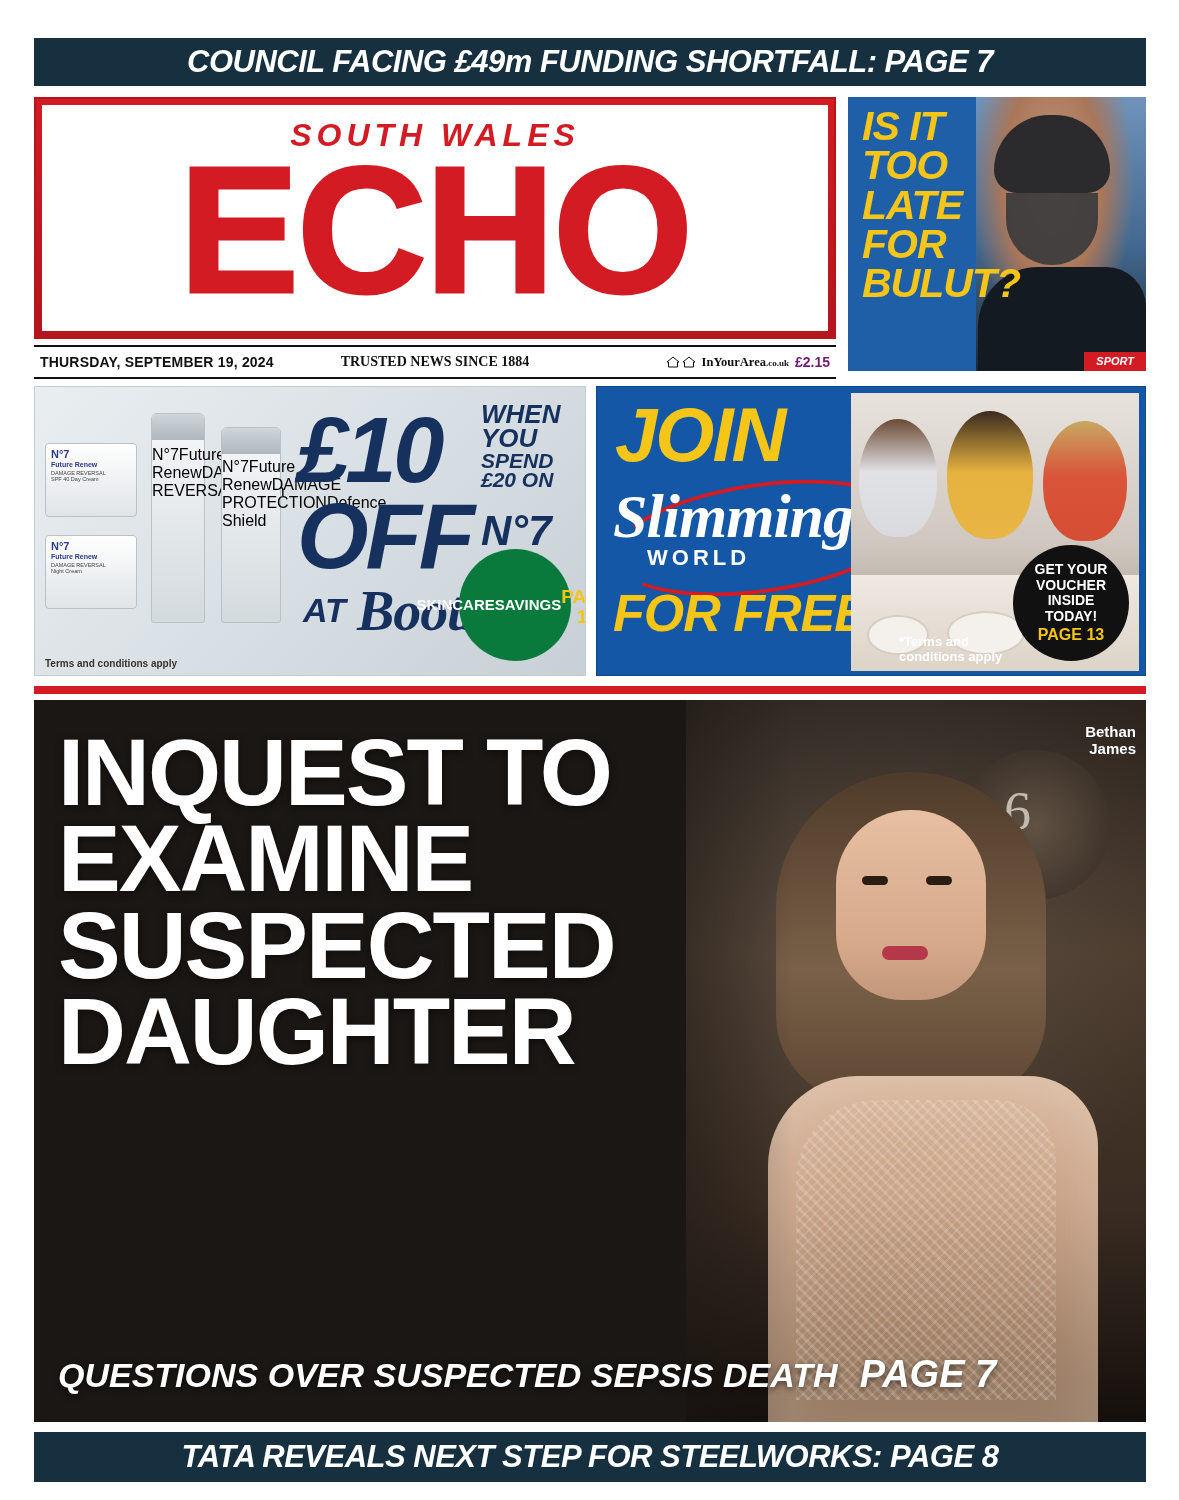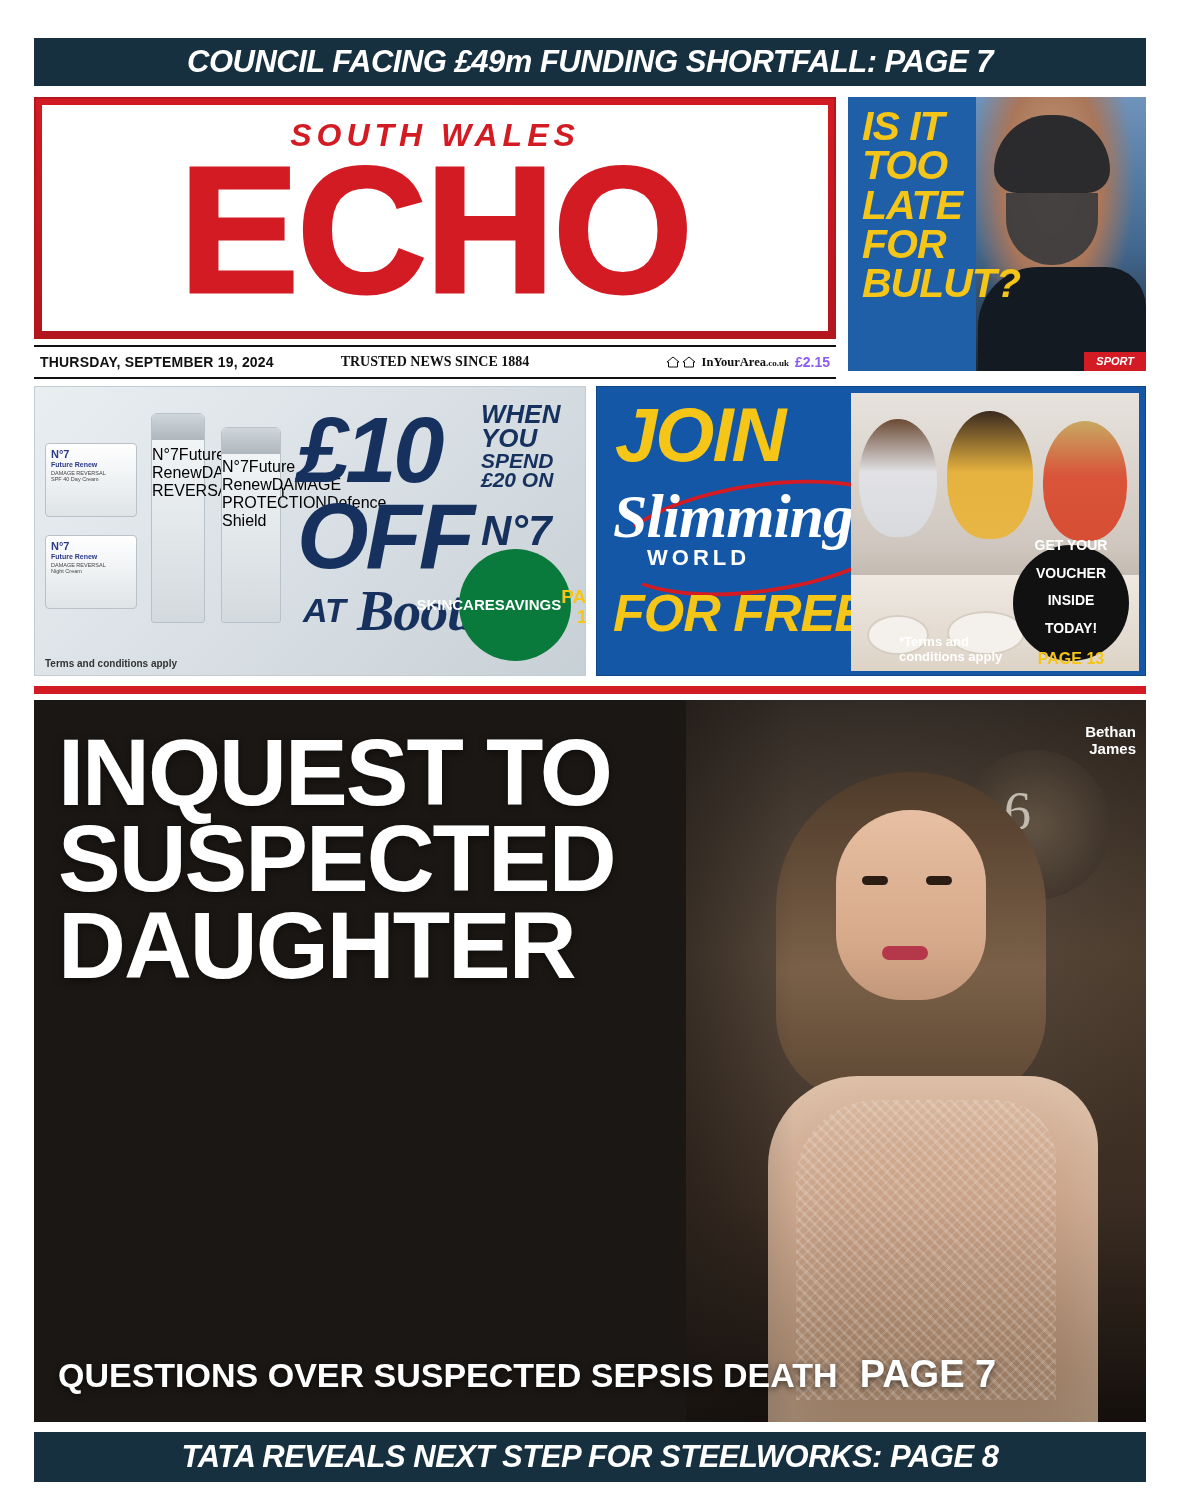--- a/index.html
+++ b/index.html
@@ -90,21 +90,21 @@
   }
   .info-right {
     margin-left: auto; display: flex; align-items: center; gap: 6px;
     padding-right: 6px; z-index: 2;
   }
   .iya {
     font-size: 12.5px; font-weight: bold; color: #111;
     font-family: "Liberation Serif", serif;
   }
   .iya .co { font-size: 9px; }
-  .price { font-size: 14px; font-weight: bold; color: #8b5cf6; }
+  .price { font-size: 14px; font-weight: bold; color: #701a75; }
   .house-ico { display: flex; gap: 2px; }
 
   
   .sport-promo {
     position: absolute;
     left: 848px; top: 97px;
     width: 298px; height: 274px;
     background: #1f5fa8;
     overflow: hidden;
   }
@@ -249,21 +249,21 @@
   .sw-food .bowl { position: absolute; bottom: 16px; border-radius: 50%; background: #f4f1ec; border: 2px solid #d6cec2; }
   .sw-terms {
     position: absolute; left: 302px; bottom: 10px;
     color: #ffffff; font-size: 13px; font-weight: bold; line-height: 1.15;
   }
   .voucher-badge {
     position: absolute; right: 16px; bottom: 14px;
     width: 116px; height: 116px; border-radius: 58px;
     background: #111111; color: #ffffff;
     display: flex; flex-direction: column; align-items: center; justify-content: center;
-    text-align: center; font-weight: bold; font-size: 14px; line-height: 1.1; gap: 12px;
+    text-align: center; font-weight: bold; font-size: 14px; line-height: 1.1;
   }
   .voucher-badge .pg { color: #f5c518; font-size: 16px; margin-top: 2px; }
 
   
   .red-rule {
     position: absolute; left: 34px; top: 686px;
     width: 1112px; height: 8px; background: #d31b23;
   }
 
   
@@ -327,21 +327,21 @@
   }
   .hero-head {
     position: absolute; left: 24px; top: 30px; width: 790px;
     color: #ffffff; font-weight: bold; font-size: 94px; line-height: 0.92;
     letter-spacing: -2px; z-index: 4;
     text-shadow: 0 2px 8px rgba(0,0,0,.5);
   }
   .hero-head div { white-space: nowrap; }
   .hero-sub {
     position: absolute; left: 24px; bottom: 26px; right: 24px;
-    color: #ffffff; font-size: 34px; font-weight: bold; 
+    color: #ffffff; font-size: 34px; font-weight: bold; font-style: italic;
     z-index: 4; display: flex; align-items: baseline; gap: 22px;
     text-shadow: 0 2px 6px rgba(0,0,0,.6);
   }
   .hero-sub .pg { font-size: 38px; }
 
   
   .bottom-banner {
     position: absolute; left: 34px; top: 1432px;
     width: 1112px; height: 50px;
     background: #16303f;
@@ -486,20 +486,21 @@
       <div class="dress"></div>
       <div class="shine"></div>
     </div>
     <div class="hero-fade"></div>
     <div class="hero-credit">
       <div>Bethan</div>
       <div>James</div>
     </div>
     <div class="hero-head">
       <div>INQUEST TO</div>
+      <div>EXAMINE</div>
       <div>SUSPECTED</div>
       <div>DAUGHTER</div>
     </div>
     <div class="hero-sub">
       <span>QUESTIONS OVER SUSPECTED SEPSIS DEATH</span>
       <span class="pg">PAGE 7</span>
     </div>
   </div>
 
   <div class="bottom-banner">

